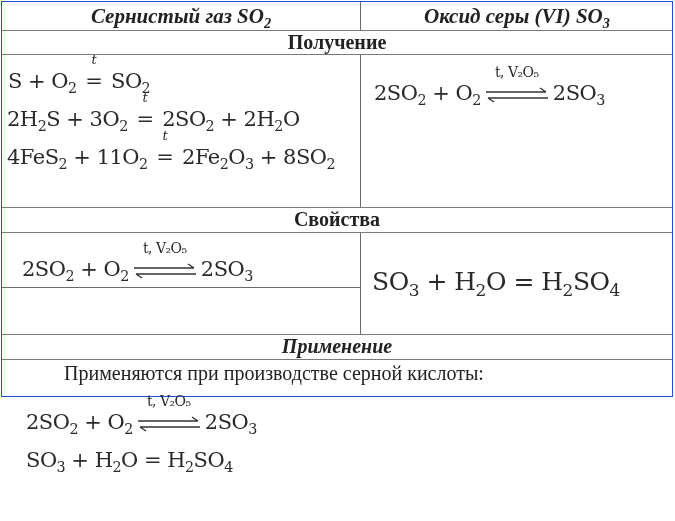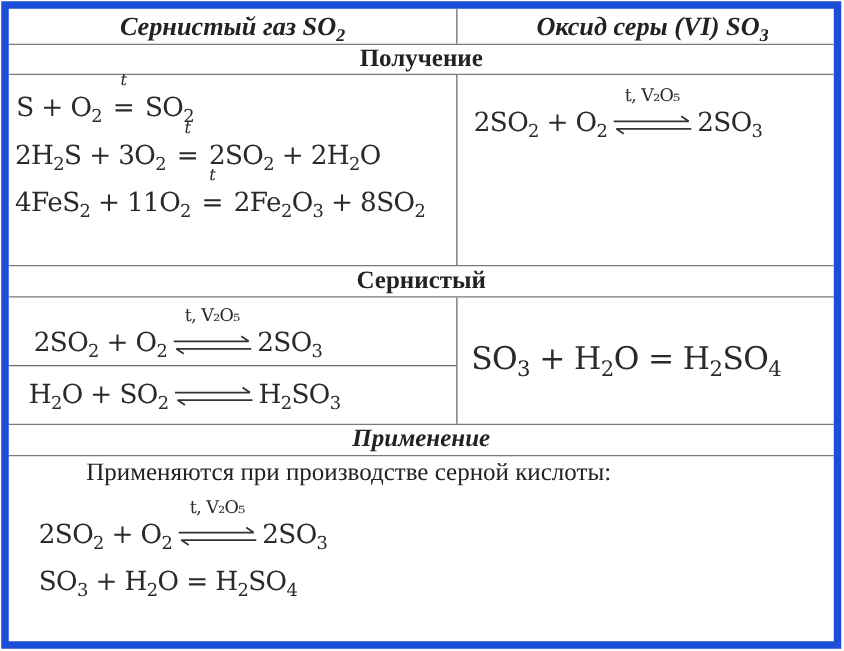--- a/index.html
+++ b/index.html
@@ -1,17 +1,17 @@
 <!DOCTYPE html>
 <html><head>
 <meta charset="utf-8">
 <style>
   html,body{margin:0;padding:0;background:#fff;}
   body{width:675px;height:521px;position:relative;overflow:hidden;font-family:"Liberation Serif","DejaVu Serif",serif;color:#222;}
-  .tbl{position:absolute;left:1px;top:1px;width:672px;height:518px;border:6px solid #1d4ed8;box-sizing:border-box;}
+  .tbl{position:absolute;left:1px;top:1px;width:672px;height:396px;border:1px solid #1d4ed8;box-sizing:border-box;}
   .row{position:absolute;left:0;right:0;border-bottom:1px solid #7a7a7a;box-sizing:border-box;}
   .vdiv{position:absolute;top:0;bottom:0;left:358px;border-left:1px solid #6a6a6a;}
   .hd{font-weight:bold;font-style:italic;font-size:21px;text-align:center;line-height:28px;position:absolute;top:0;}
   .sec{font-weight:bold;font-size:20px;text-align:center;line-height:23px;}
   .eq{position:absolute;font-size:21px;white-space:nowrap;color:#2a2a2a;font-family:"DejaVu Serif",serif;letter-spacing:-0.5px;}
   .eq.big{font-size:25px;}
   sub{font-size:0.68em;vertical-align:-0.35em;line-height:0;}
   .cond{position:relative;display:inline-block;width:22px;text-align:center;}
   .cond .lbl{position:absolute;top:-17px;left:0;right:0;font-size:13px;font-style:italic;}
   .arr{position:relative;display:inline-block;width:66px;height:18px;vertical-align:middle;margin:0 3px;}
@@ -37,33 +37,29 @@
     <div class="eq" style="left:6px;top:14px;">S + O<sub>2</sub> <span class="cond"><span class="lbl">t</span>=</span> SO<sub>2</sub></div>
     <div class="eq" style="left:5px;top:52px;">2H<sub>2</sub>S + 3O<sub>2</sub> <span class="cond"><span class="lbl">t</span>=</span> 2SO<sub>2</sub> + 2H<sub>2</sub>O</div>
     <div class="eq" style="left:5px;top:90px;">4FeS<sub>2</sub> + 11O<sub>2</sub> <span class="cond"><span class="lbl">t</span>=</span> 2Fe<sub>2</sub>O<sub>3</sub> + 8SO<sub>2</sub></div>
 
     <div class="eq" style="left:372px;top:26px;">2SO<sub>2</sub> + O<sub>2</sub><span class="arr"><span class="lbl">t, V₂O₅</span><svg width="66" height="18">
             <path d="M2 6 H62 M56 2 L62 6" stroke="#333" stroke-width="1.4" fill="none"></path>
             <path d="M64 12 H4 M10 16 L4 12" stroke="#333" stroke-width="1.4" fill="none"></path>
           </svg></span>2SO<sub>3</sub></div>
   </div>
 
-  <div class="row sec" style="top:206px;height:25px;">Сернистый</div>
+  <div class="row sec" style="top:206px;height:25px;">Свойства</div>
 
   <div class="row" style="top:231px;height:102px;">
     <div class="vdiv"></div>
     <div style="position:absolute;left:0;width:358px;top:54px;border-top:1px solid #6a6a6a;"></div>
     <div class="eq" style="left:20px;top:24px;">2SO<sub>2</sub> + O<sub>2</sub><span class="arr"><span class="lbl">t, V₂O₅</span><svg width="66" height="18">
             <path d="M2 6 H62 M56 2 L62 6" stroke="#333" stroke-width="1.4" fill="none"></path>
             <path d="M64 12 H4 M10 16 L4 12" stroke="#333" stroke-width="1.4" fill="none"></path>
           </svg></span>2SO<sub>3</sub></div>
-    <div class="eq" style="left:16px;top:65px;">H<sub>2</sub>O + SO<sub>2</sub><span class="arr noLbl"><svg width="66" height="18">
-            <path d="M2 6 H62 M56 2 L62 6" stroke="#333" stroke-width="1.4" fill="none"></path>
-            <path d="M64 12 H4 M10 16 L4 12" stroke="#333" stroke-width="1.4" fill="none"></path>
-          </svg></span>H<sub>2</sub>SO<sub>3</sub></div>
     <div class="eq big" style="left:370px;top:34px;">SO<sub>3</sub> + H<sub>2</sub>O = H<sub>2</sub>SO<sub>4</sub></div>
   </div>
 
   <div class="row sec" style="top:333px;height:25px;font-style:italic;">Применение</div>
 
   <div class="row" style="top:358px;height:158px;border-bottom:none;">
     <div class="txt" style="left:18px;top:2px;">Применяются при производстве серной кислоты:</div>
     <div class="eq" style="left:24px;top:50px;">2SO<sub>2</sub> + O<sub>2</sub><span class="arr"><span class="lbl">t, V₂O₅</span><svg width="66" height="18">
             <path d="M2 6 H62 M56 2 L62 6" stroke="#333" stroke-width="1.4" fill="none"></path>
             <path d="M64 12 H4 M10 16 L4 12" stroke="#333" stroke-width="1.4" fill="none"></path>

